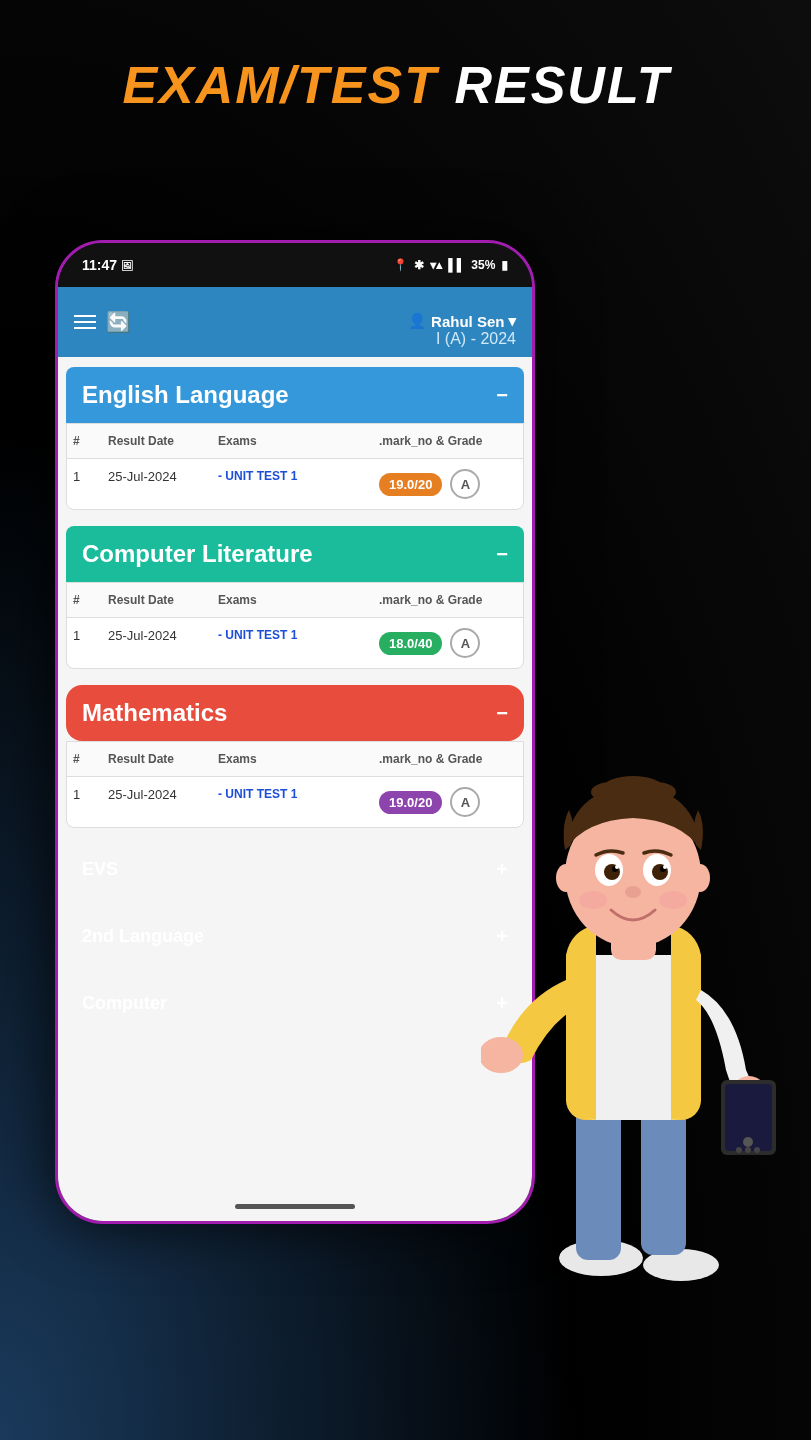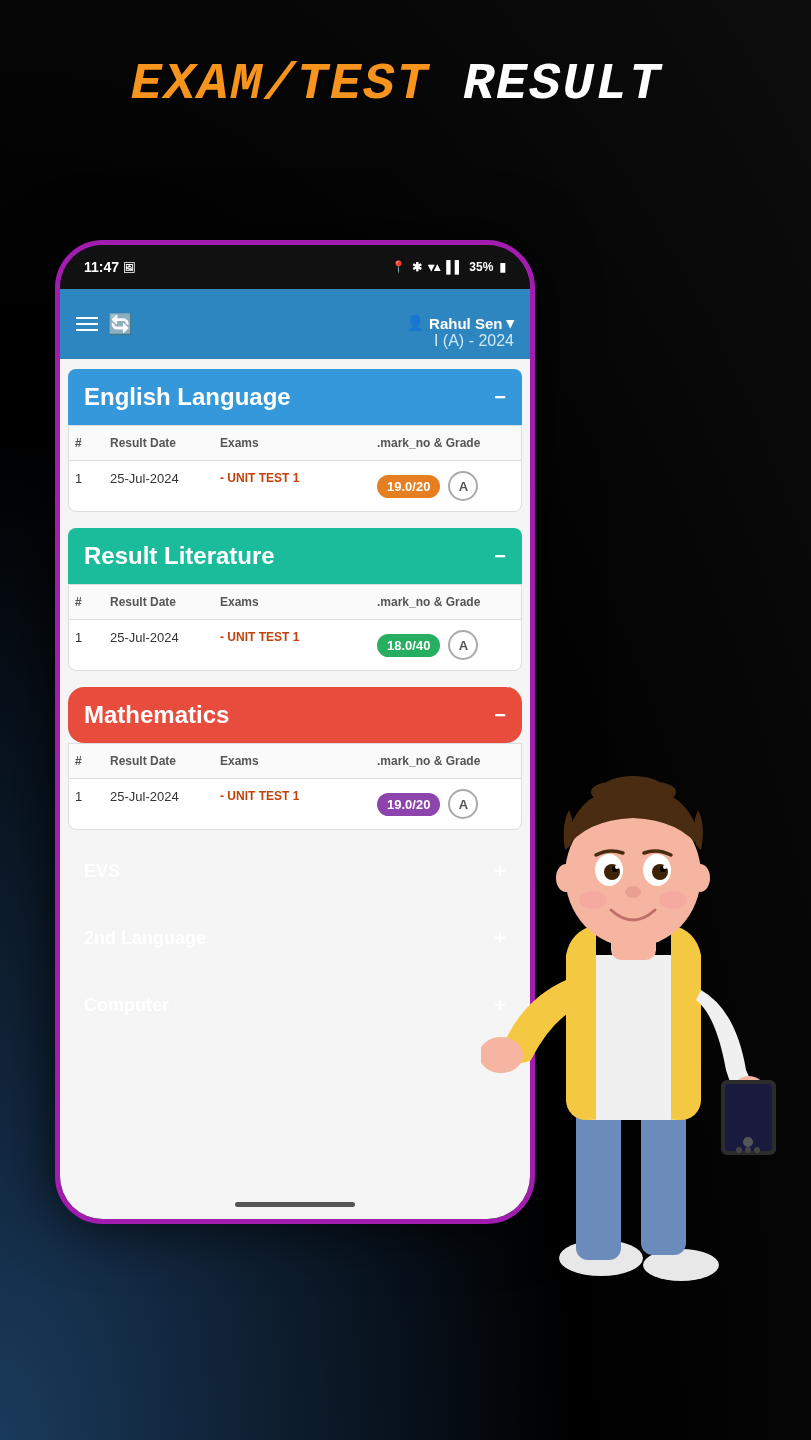--- a/index.html
+++ b/index.html
@@ -24,35 +24,34 @@
     .page-title {
       position: absolute;
       top: 55px;
       left: 0; right: 18px;
       text-align: center;
       font-size: 52px;
       font-weight: 900;
       font-style: italic;
       letter-spacing: 2px;
       text-transform: uppercase;
-      font-family: Liberation Mono, monospace;
     }
     .title-orange { color: #f7941d; }
     .title-white { color: #fff; }
 
     
     .phone-frame {
       position: absolute;
       top: 240px;
       left: 55px;
       width: 480px;
       height: 984px;
       background: #1a1a2e;
       border-radius: 48px;
-      border: 5px solid #a21caf;
+      border: 3px solid #a21caf;
       box-shadow: 0 0 60px rgba(0,0,0,0.8), inset 0 0 10px rgba(255,255,255,0.05);
       overflow: hidden;
     }
 
     
     .phone-status-bar {
       background: #111;
       height: 44px;
       display: flex;
       align-items: center;
@@ -126,21 +125,21 @@
       grid-template-columns: 35px 110px 1fr 150px;
     }
     .th, .td {
       padding: 10px 6px;
       font-size: 13px;
       color: #333;
     }
     .th { font-weight: bold; color: #555; font-size: 12px; }
     .td { color: #333; }
 
-    .exam-name { color: #c2410c; font-weight: bold; font-size: 12px; }
+    .exam-name { color: #1d4ed8; font-weight: bold; font-size: 12px; }
 
     .mark-grade-cell { display: flex; align-items: center; gap: 8px; }
 
     .mark-badge {
       border-radius: 20px;
       padding: 4px 10px;
       color: #fff;
       font-size: 13px;
       font-weight: bold;
     }
@@ -264,21 +263,21 @@
               <span class="mark-badge orange-bg">19.0/20</span>
               <div class="grade-circle">A</div>
             </div>
           </div>
         </div>
       </div>
     </div>
 
     <div class="subject-section">
       <div class="subject-header cyan">
-        <span class="subject-title">Result Literature</span>
+        <span class="subject-title">Computer Literature</span>
         <span class="subject-toggle">−</span>
       </div>
       <div class="result-table">
         <div class="table-header-row">
           <div class="th">#</div>
           <div class="th">Result Date</div>
           <div class="th">Exams</div>
           <div class="th">.mark_no &amp; Grade</div>
         </div>
         <div class="table-data-row">

